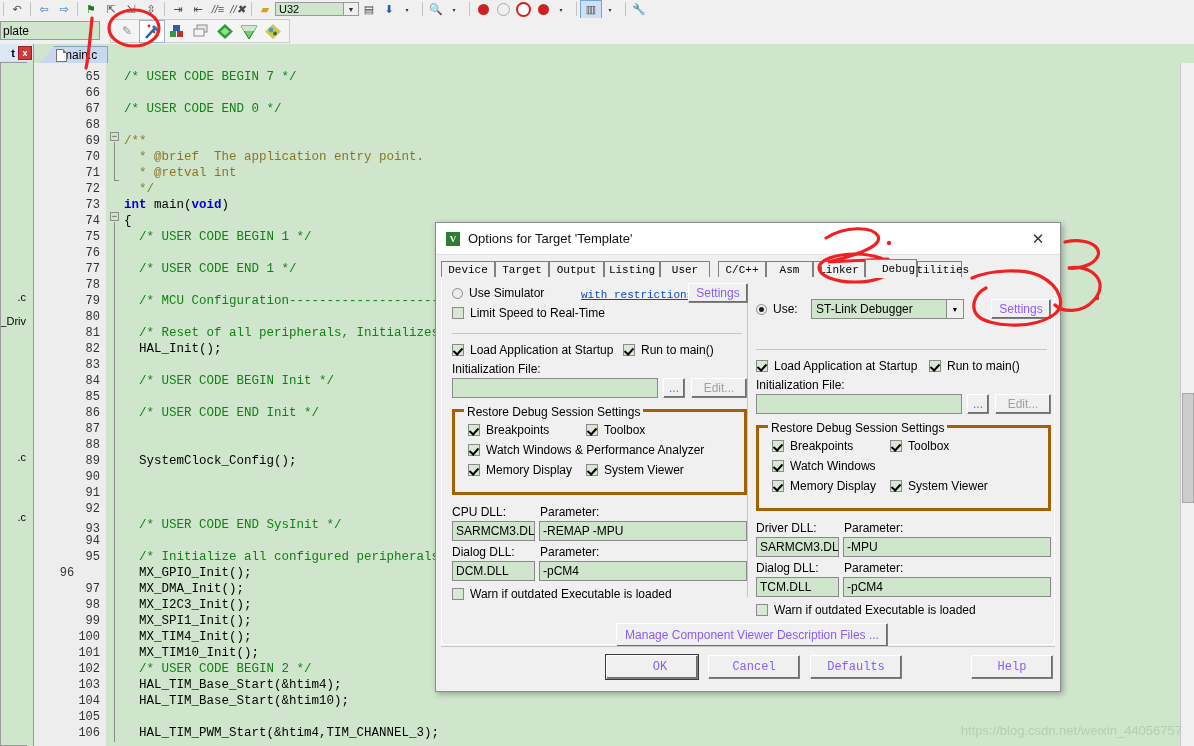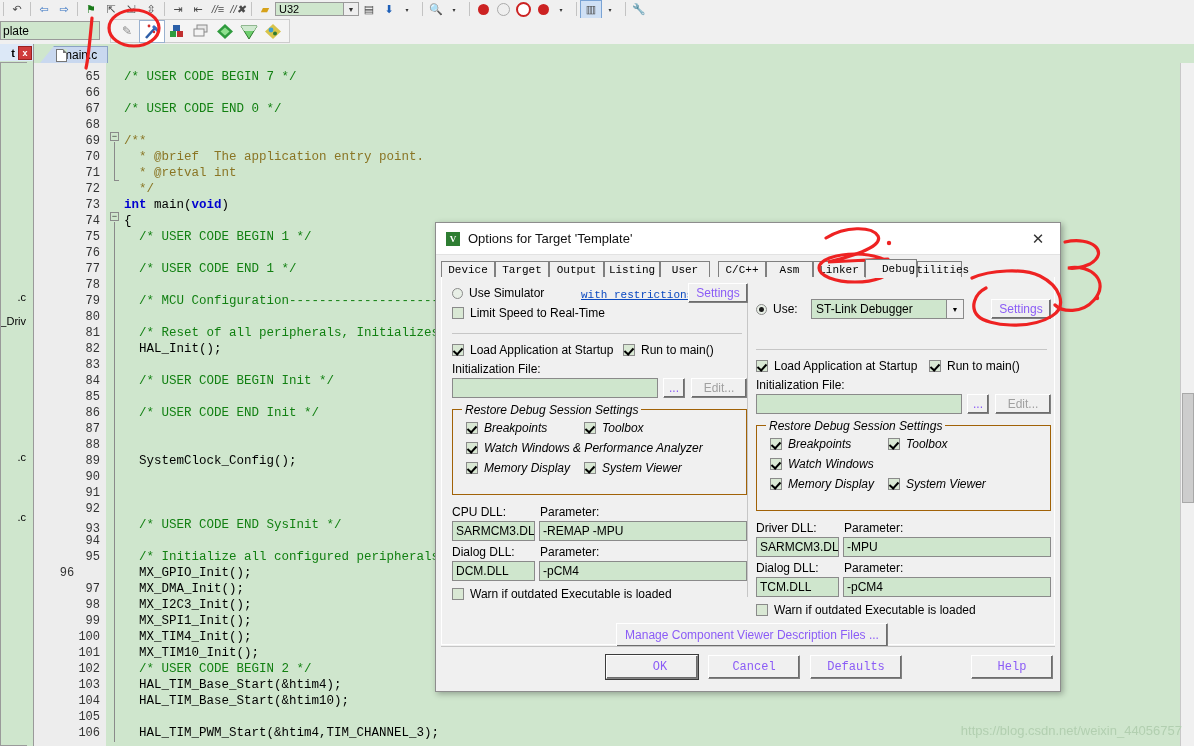--- a/index.html
+++ b/index.html
@@ -222,21 +222,21 @@
   .combo{
     background:#cfe6cd;border:1px solid #8a8a8a;box-sizing:border-box;
     display:flex;align-items:center;justify-content:space-between;
     padding-left:4px;font-size:12px;
   }
   .combo .arw{
     width:16px;height:100%;background:#f0f0f0;border-left:1px solid #8a8a8a;
     display:flex;align-items:center;justify-content:center;font-size:7px;
   }
   .grp{
-    position:absolute;border:1px solid #a16207;box-sizing:border-box;font-style:italic;
+    position:absolute;border:3px solid #a16207;box-sizing:border-box;
   }
   .grp-t{
     position:absolute;top:-7px;left:9px;background:#f0f0f0;padding:0 3px;
     font-size:12px;white-space:nowrap;
   }
   .cap{position:absolute;font-size:12px;white-space:nowrap;}
   .hr{position:absolute;height:1px;background:#c6c6c6;}
   #dlg-footer{
     position:absolute;left:5px;right:5px;bottom:4px;height:40px;
     border-top:1px solid #c6c6c6;

